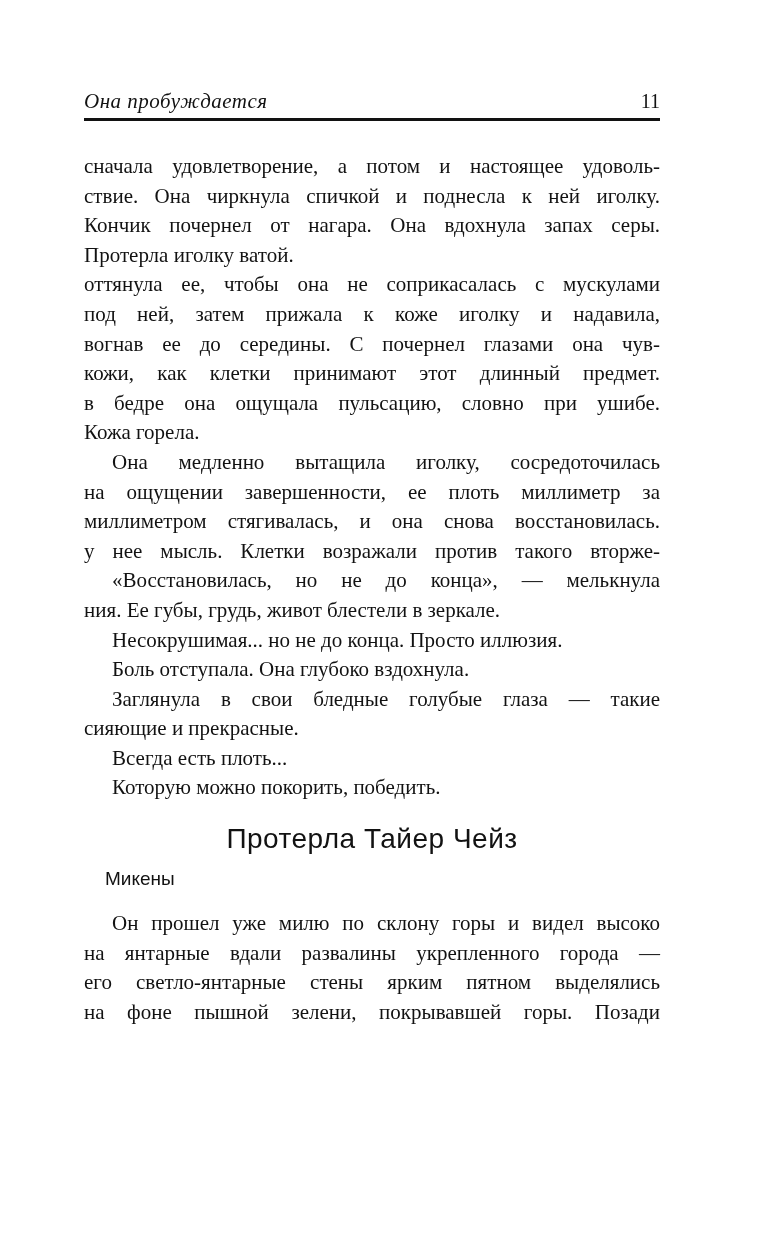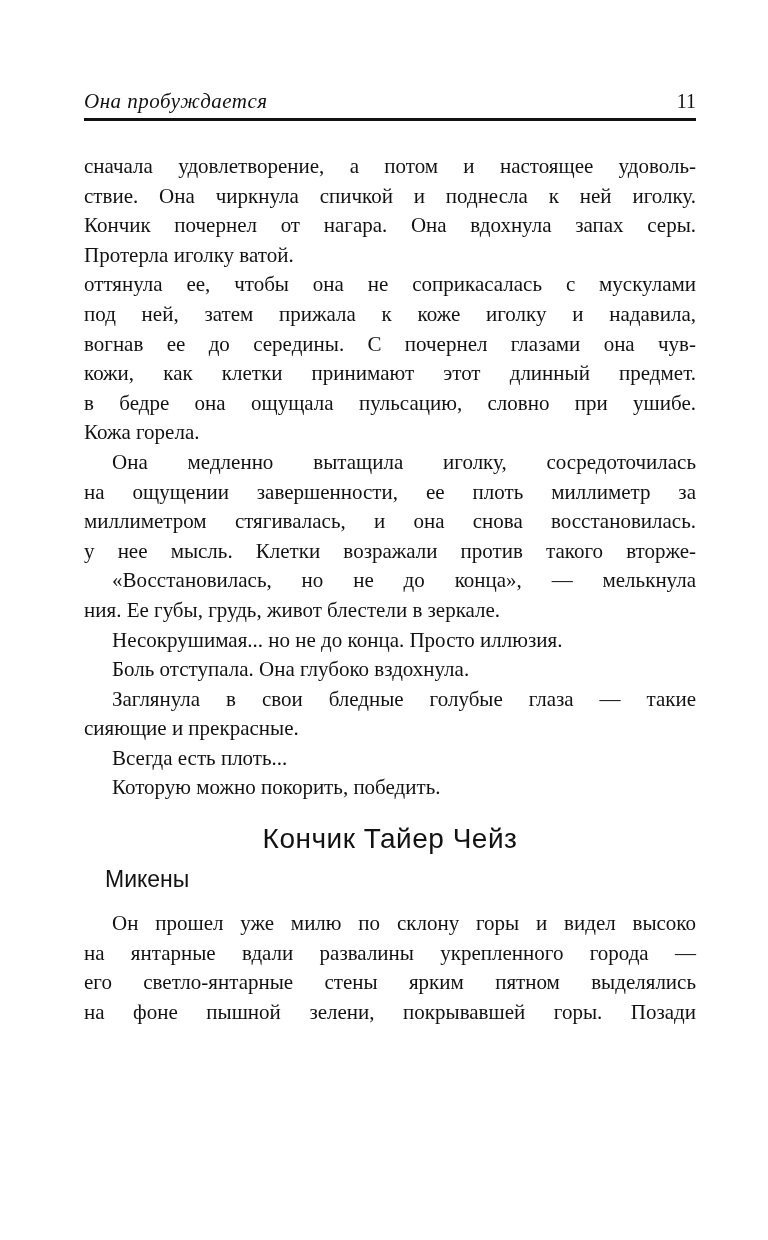--- a/index.html
+++ b/index.html
@@ -9,21 +9,21 @@
   }
   .page {
     position: relative;
     width: 768px;
     height: 1240px;
     margin: 0 auto;
     background: #ffffff;
     color: #121212;
     font-family: "Liberation Serif", serif;
     box-sizing: border-box;
-    padding: 88px 72px 0 84px; 
+    padding: 88px 108px 0 84px; 
     overflow: hidden;
   }
   .running-header {
     display: flex;
     justify-content: space-between;
     align-items: baseline;
     font-size: 21px;
     line-height: 26px;
   }
   .running-title {
@@ -62,21 +62,21 @@
     font-weight: 400;
     font-size: 28px;
     line-height: 36px;
     text-align: center;
     letter-spacing: 0.5px;
     margin: 18px 0 0 0;
   }
   .section-subheading {
     font-family: "Liberation Sans", sans-serif;
     font-weight: 400;
-    font-size: 23px;
+    font-size: 19px;
     line-height: 26px;
     margin-top: 9px;
     text-indent: 21px;
   }
   .body-text.section {
     margin-top: 17px;
   }
 </style>
 </head>
 <body>
@@ -108,21 +108,21 @@
       <div class="line indent just">«Восстановилась, но не до конца», — мелькнула</div>
       <div class="line">ния. Ее губы, грудь, живот блестели в зеркале.</div>
       <div class="line indent">Несокрушимая... но не до конца. Просто иллюзия.</div>
       <div class="line indent">Боль отступала. Она глубоко вздохнула.</div>
       <div class="line indent just">Заглянула в свои бледные голубые глаза — такие</div>
       <div class="line">сияющие и прекрасные.</div>
       <div class="line indent">Всегда есть плоть...</div>
       <div class="line indent">Которую можно покорить, победить.</div>
     </div>
 
-  <h2 class="section-heading">Кончик Тайер Чейз</h2>
+  <h2 class="section-heading">Протерла Тайер Чейз</h2>
 
   <div class="section-subheading">Микены</div>
 
   <div class="body-text section">
       <div class="line indent just">Он прошел уже милю по склону горы и видел высоко</div>
       <div class="line just">на янтарные вдали развалины укрепленного города —</div>
       <div class="line just">его светло-янтарные стены ярким пятном выделялись</div>
       <div class="line just">на фоне пышной зелени, покрывавшей горы. Позади</div>
     </div>
 

